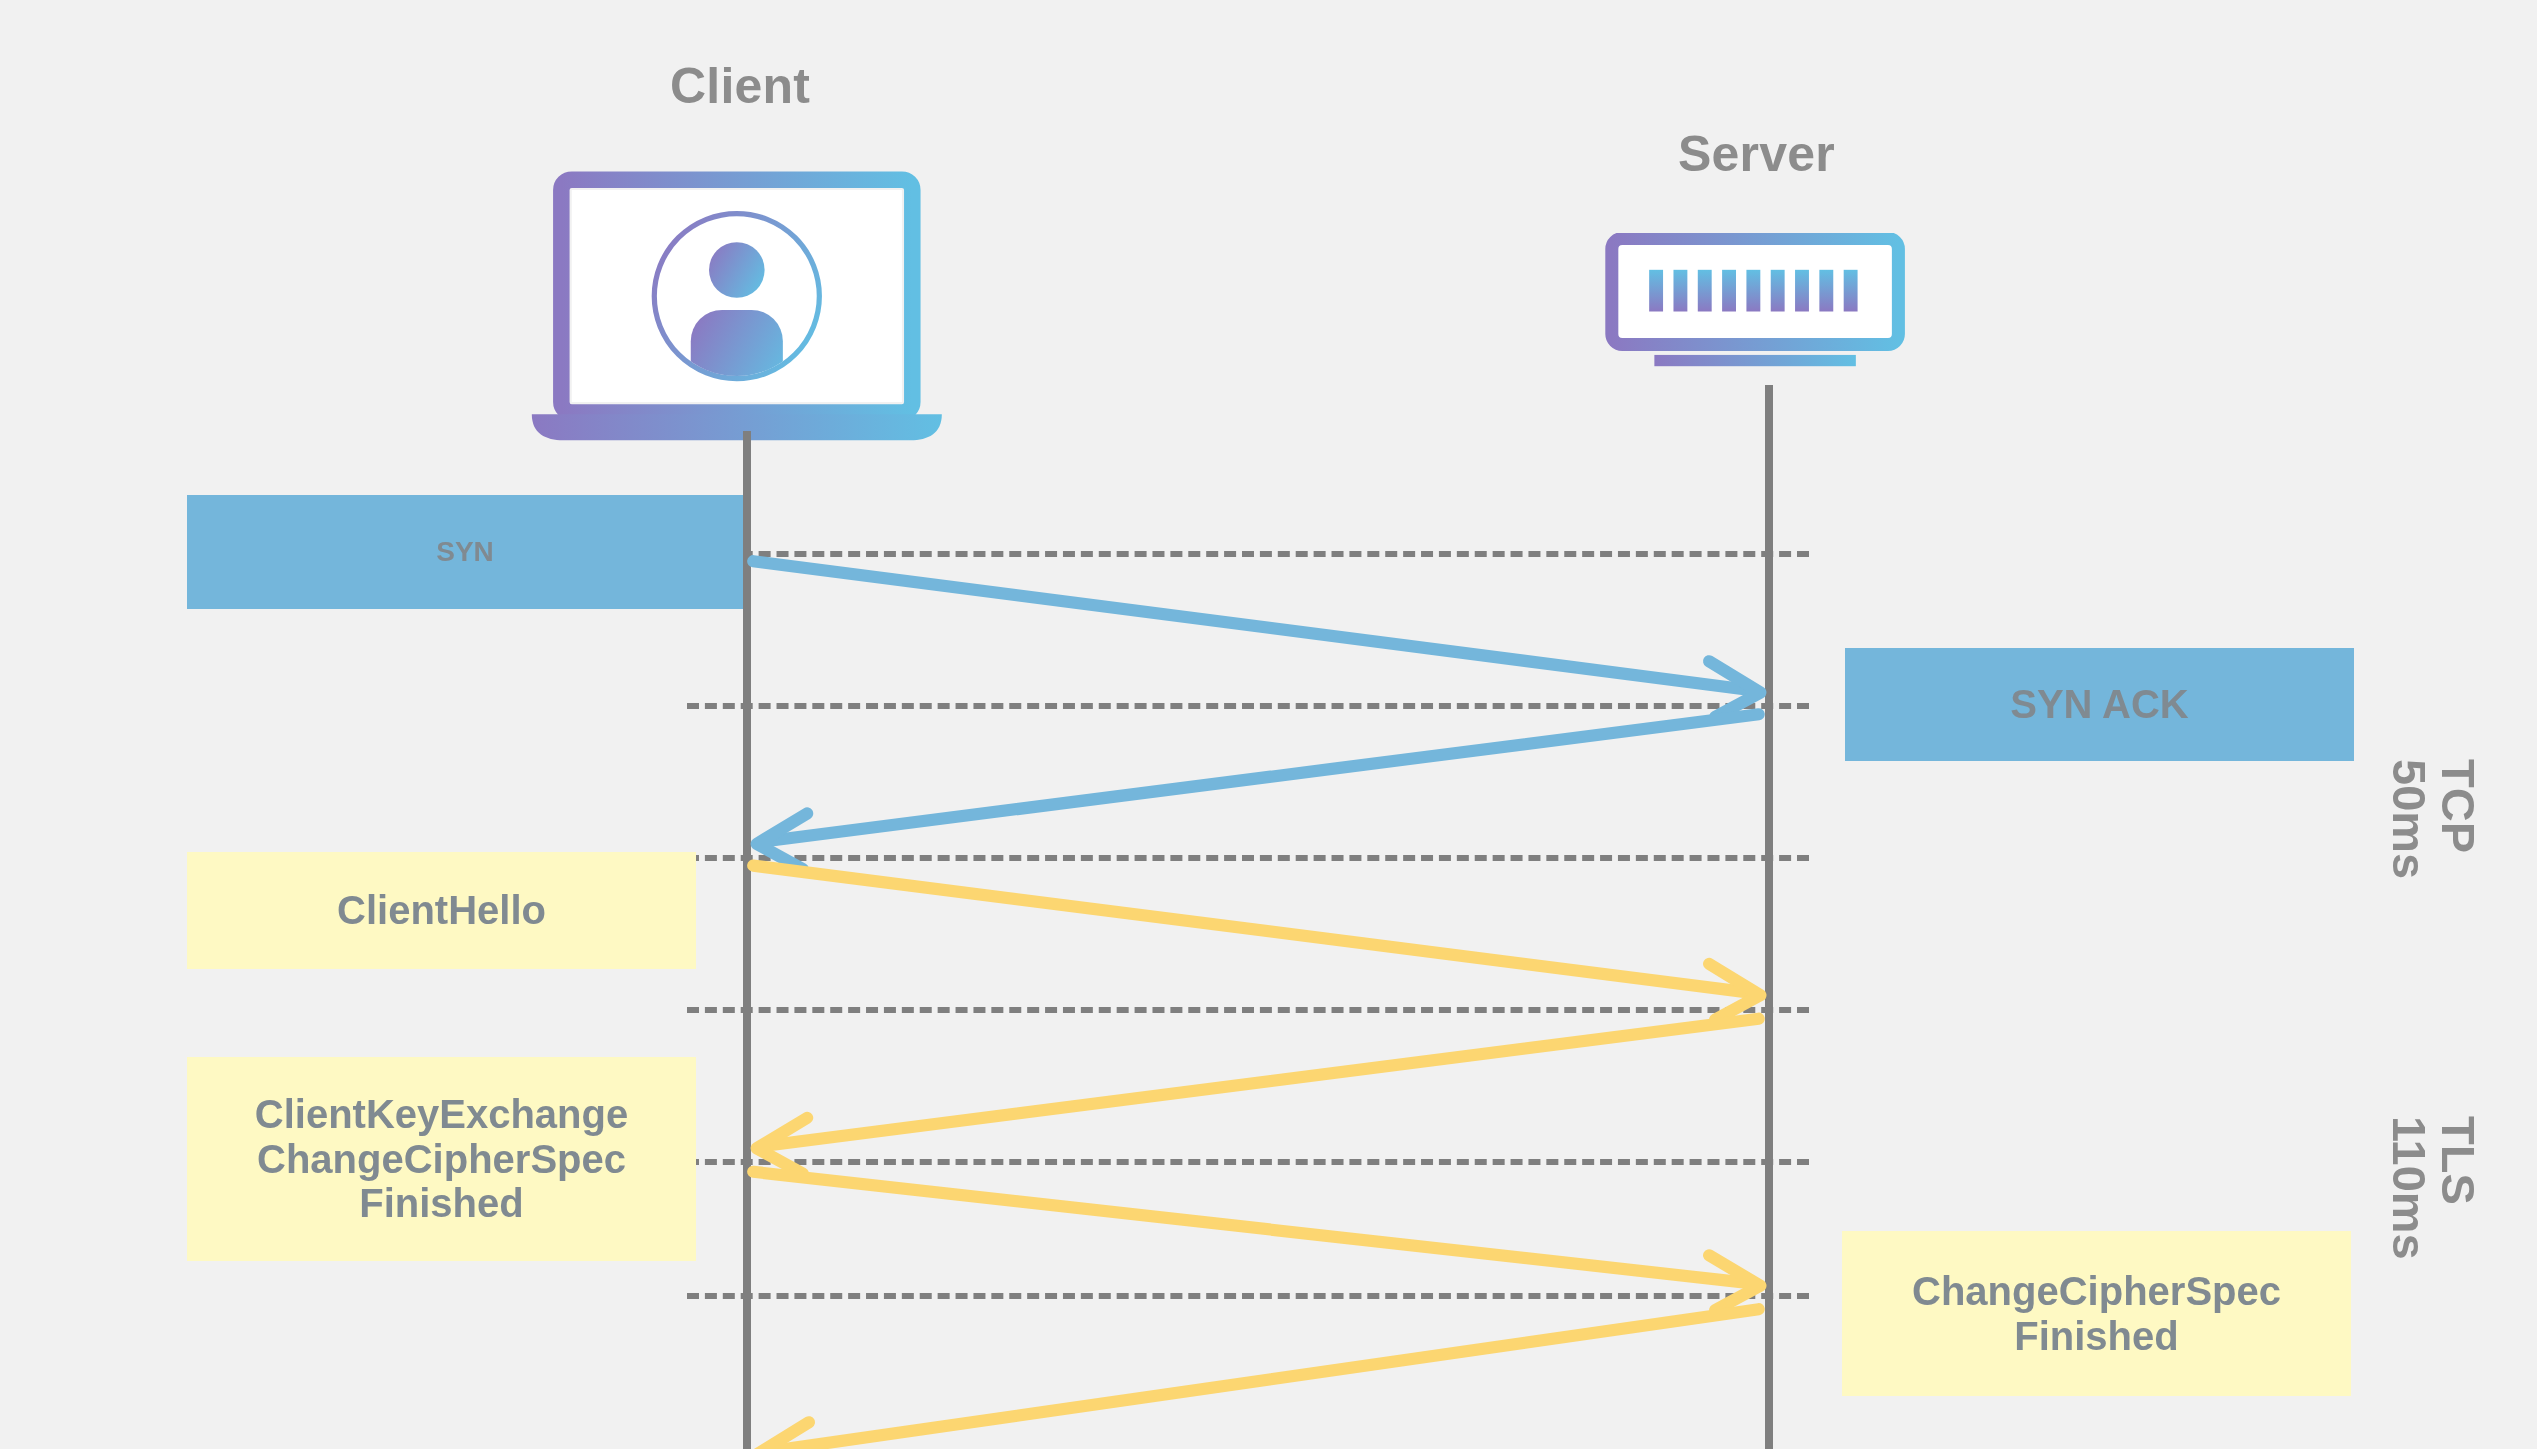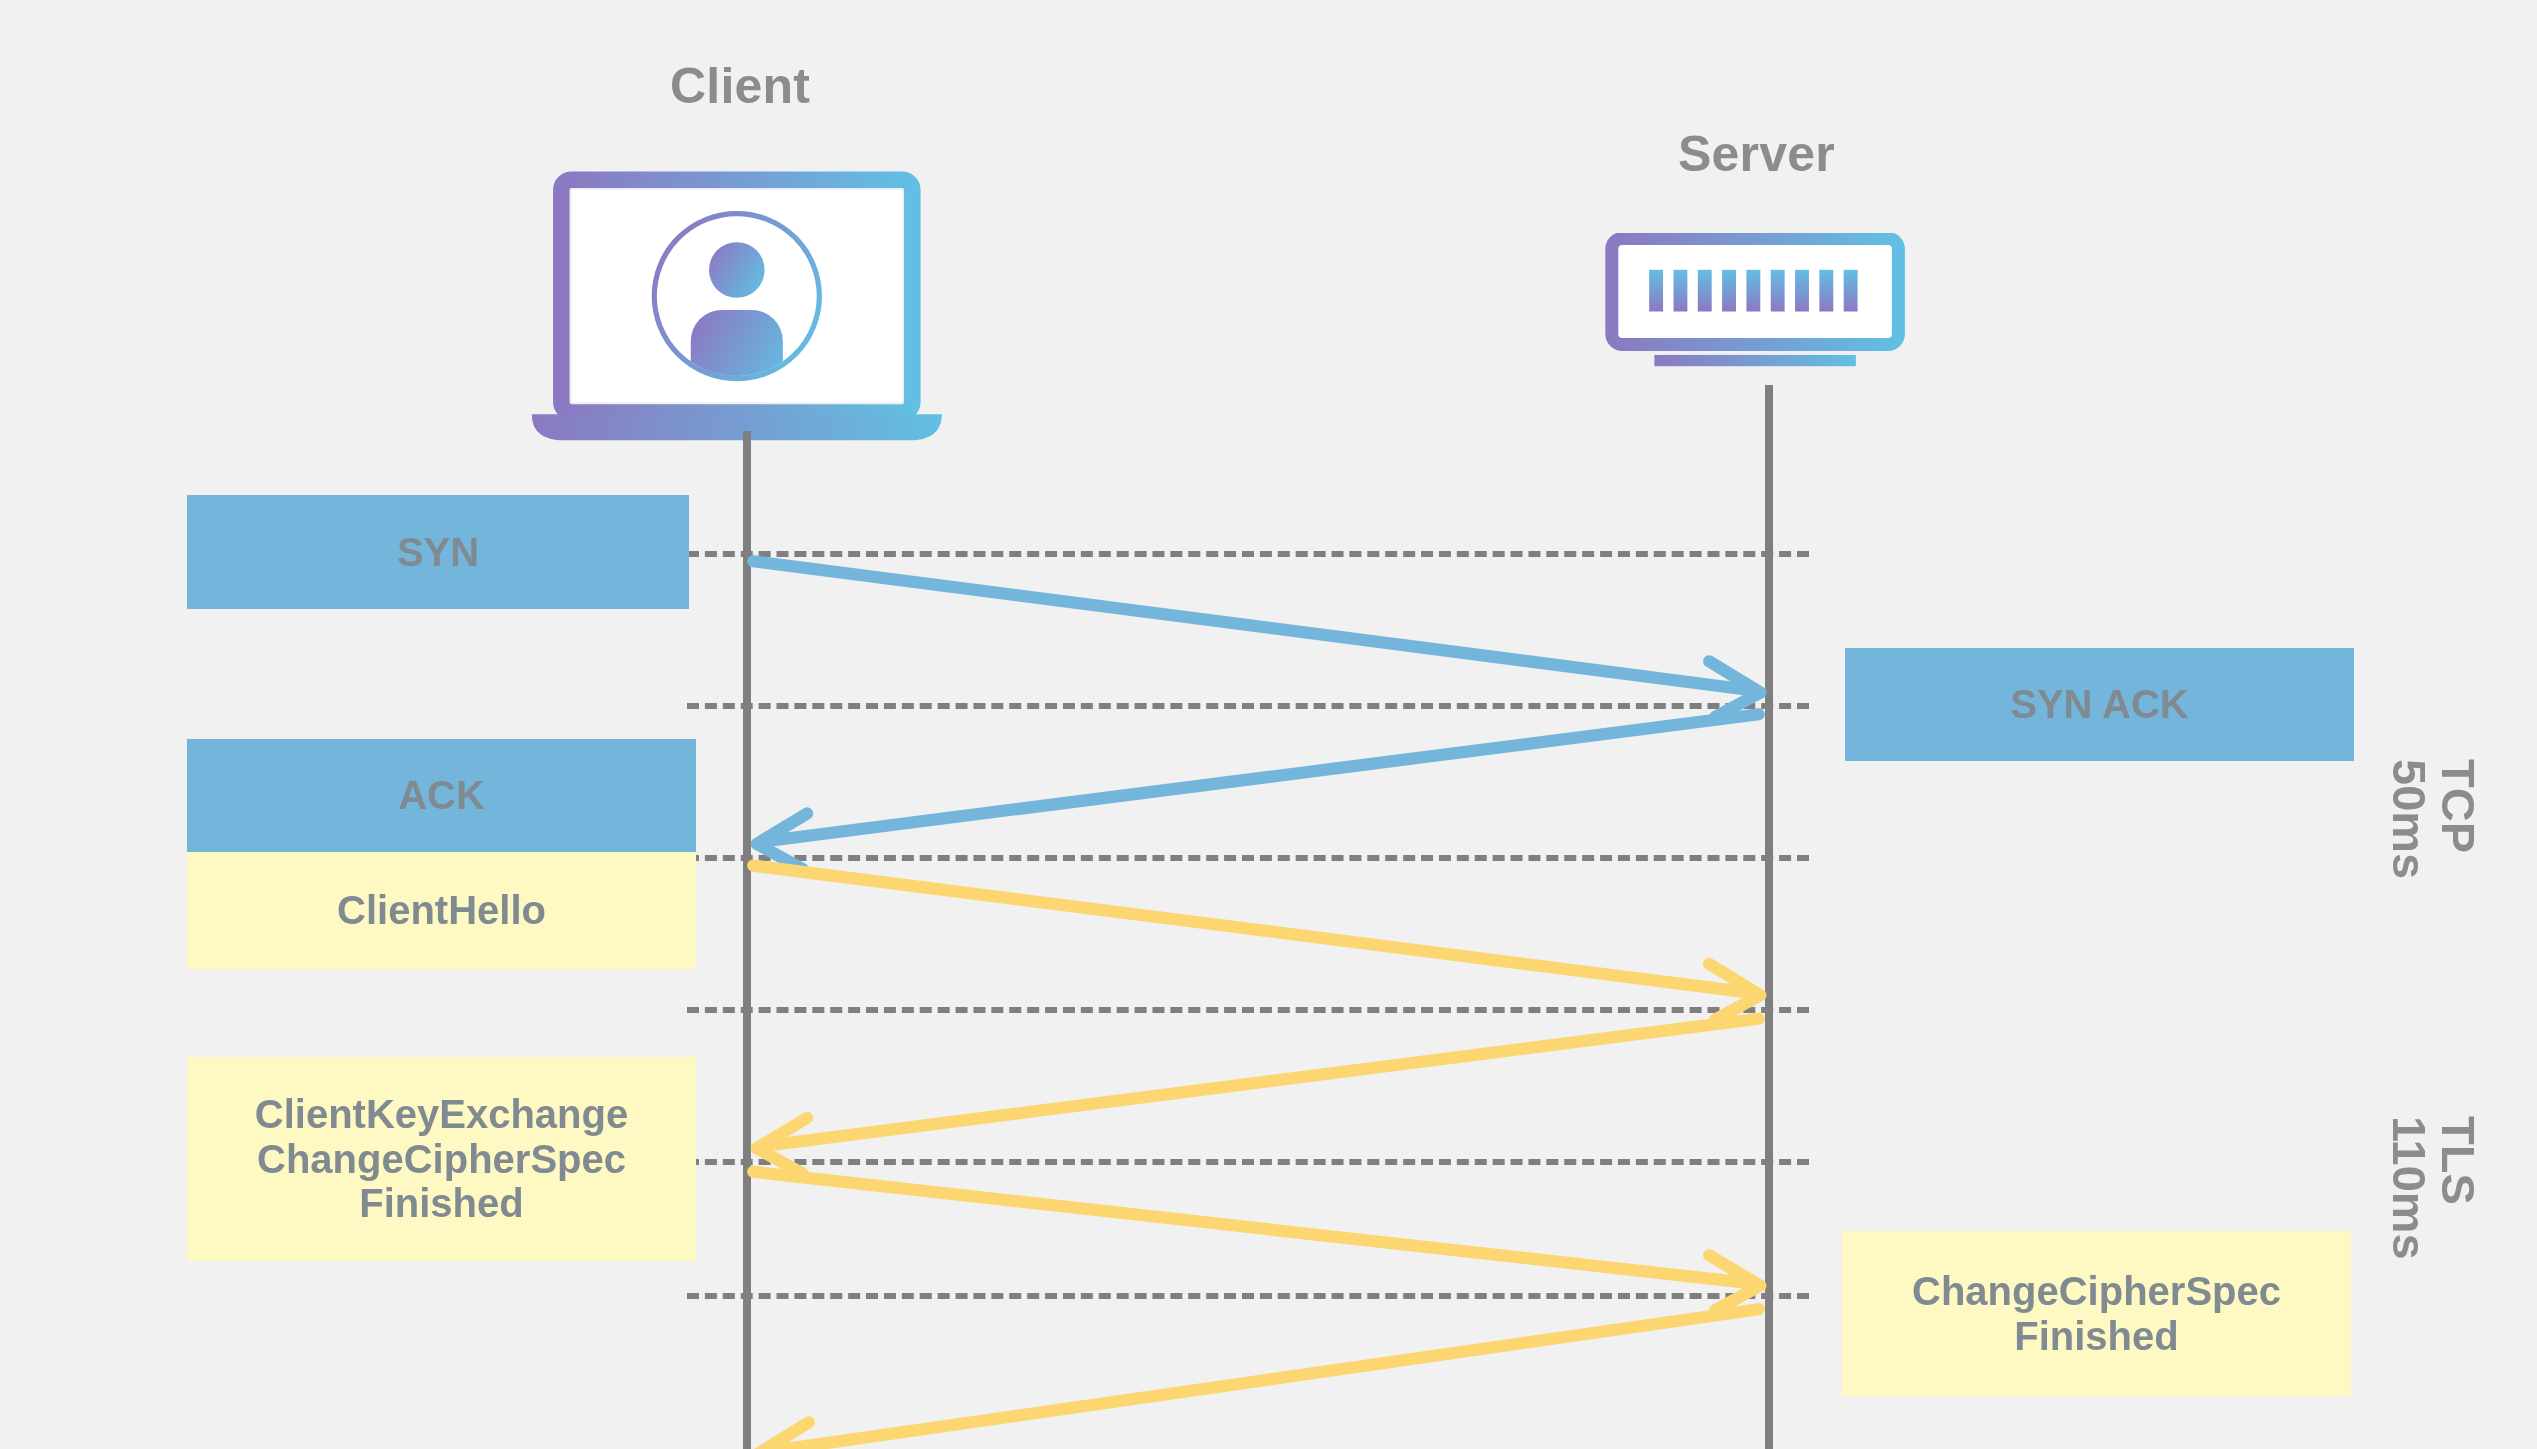--- a/index.html
+++ b/index.html
@@ -170,27 +170,24 @@
       <line x1="866" y1="1292" x2="2012" y2="1420" stroke="#fcd671" stroke-width="14" stroke-linecap="round"></line>
       <polyline points="1965,1388 2024,1423 1972,1451" fill="none" stroke="#fcd671" stroke-width="14" stroke-linecap="round" stroke-linejoin="round"></polyline>
     </g>
 
     <g>
       <line x1="2022" y1="1450" x2="880" y2="1614" stroke="#fcd671" stroke-width="14" stroke-linecap="round"></line>
       <polyline points="930,1580 870,1617 924,1646" fill="none" stroke="#fcd671" stroke-width="14" stroke-linecap="round" stroke-linejoin="round"></polyline>
     </g>
   </svg>
 
-  <div class="msgbox tcp" style="left:187px;top:447px;width:502px;height:114px;font-size:40px;align-items:center;">
+  <div class="msgbox tcp" style="left:187px;top:447px;width:556px;height:114px;font-size:28px;align-items:center;">
     <span class="txt">SYN</span>
   </div>
 
-  <div class="msgbox tcp" style="left:187px;top:691px;width:509px;height:113px;font-size:40px;">
-    <span class="txt">ACK</span>
-  </div>
 
   <div class="msgbox tls" style="left:187px;top:804px;width:509px;height:117px;font-size:40px;">
     <span class="txt">ClientHello</span>
   </div>
 
   <div class="msgbox tls" style="left:187px;top:1009px;width:509px;height:204px;font-size:40px;">
     <span class="txt">ClientKeyExchange
 ChangeCipherSpec
 Finished</span>
   </div>

